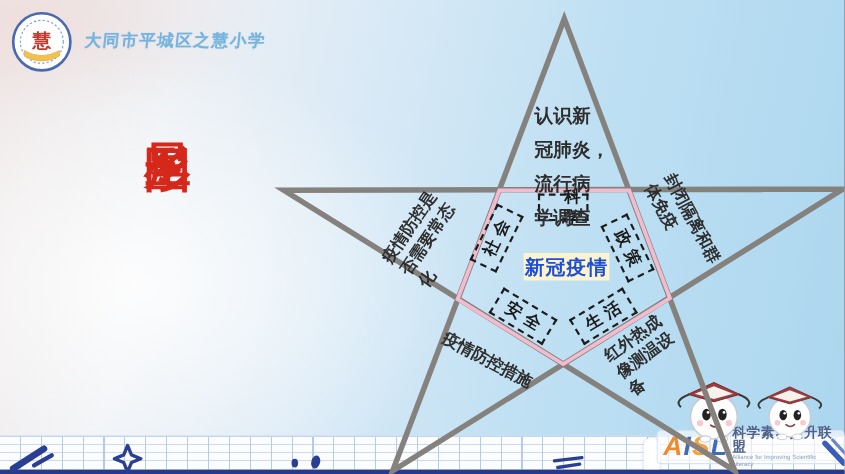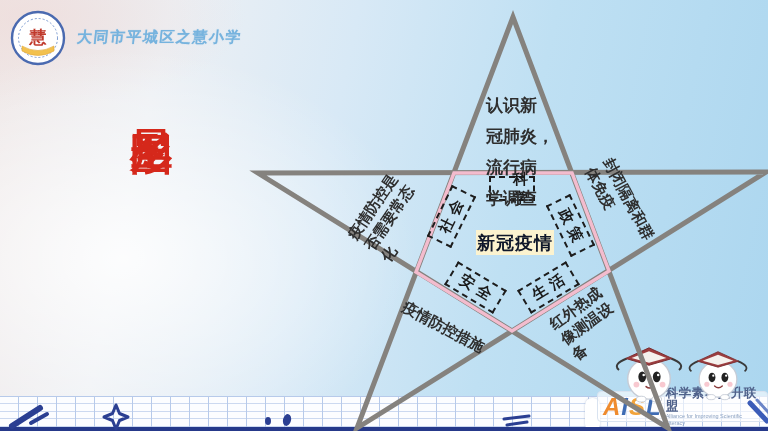--- a/index.html
+++ b/index.html
@@ -36,21 +36,21 @@
   }
   .node-science{left:489px;top:176px;width:46px;height:25px;text-align:right;}
   .node-society{left:423px;top:203px;width:57px;height:27px;transform:rotate(-64deg);}
   .node-policy {left:542px;top:212px;width:57px;height:27px;transform:rotate(64deg);}
   .node-safety {left:447px;top:274px;width:57px;height:27px;transform:rotate(31deg);}
   .node-life   {left:520px;top:274px;width:57px;height:27px;transform:rotate(-31deg);}
   
   .center-box{
     position:absolute;z-index:4;left:476px;top:230px;width:78px;height:25px;
     background:#fcf3cf;display:flex;align-items:center;justify-content:center;
-    font-size:18px;font-weight:800;color:#0f172a;letter-spacing:1px;
+    font-size:18px;font-weight:800;color:#1d4ed8;letter-spacing:1px;
   }
   
   .anno{position:absolute;z-index:4;color:#2e2e2e;font-weight:600;white-space:pre-line;}
   .anno-top{left:486px;top:90px;font-size:17px;line-height:31px;}
   .anno-left{left:348px;top:181px;width:92px;font-size:15px;line-height:20px;transform:rotate(-56deg);}
   .anno-right{left:572px;top:188px;width:100px;font-size:15px;line-height:20px;transform:rotate(62deg);}
   .anno-bl{left:398px;top:318px;font-size:15px;transform:rotate(28deg);}
   .anno-br{left:556px;top:293px;width:66px;font-size:15px;line-height:19px;transform:rotate(-36deg);}
   
   .grid-strip{

